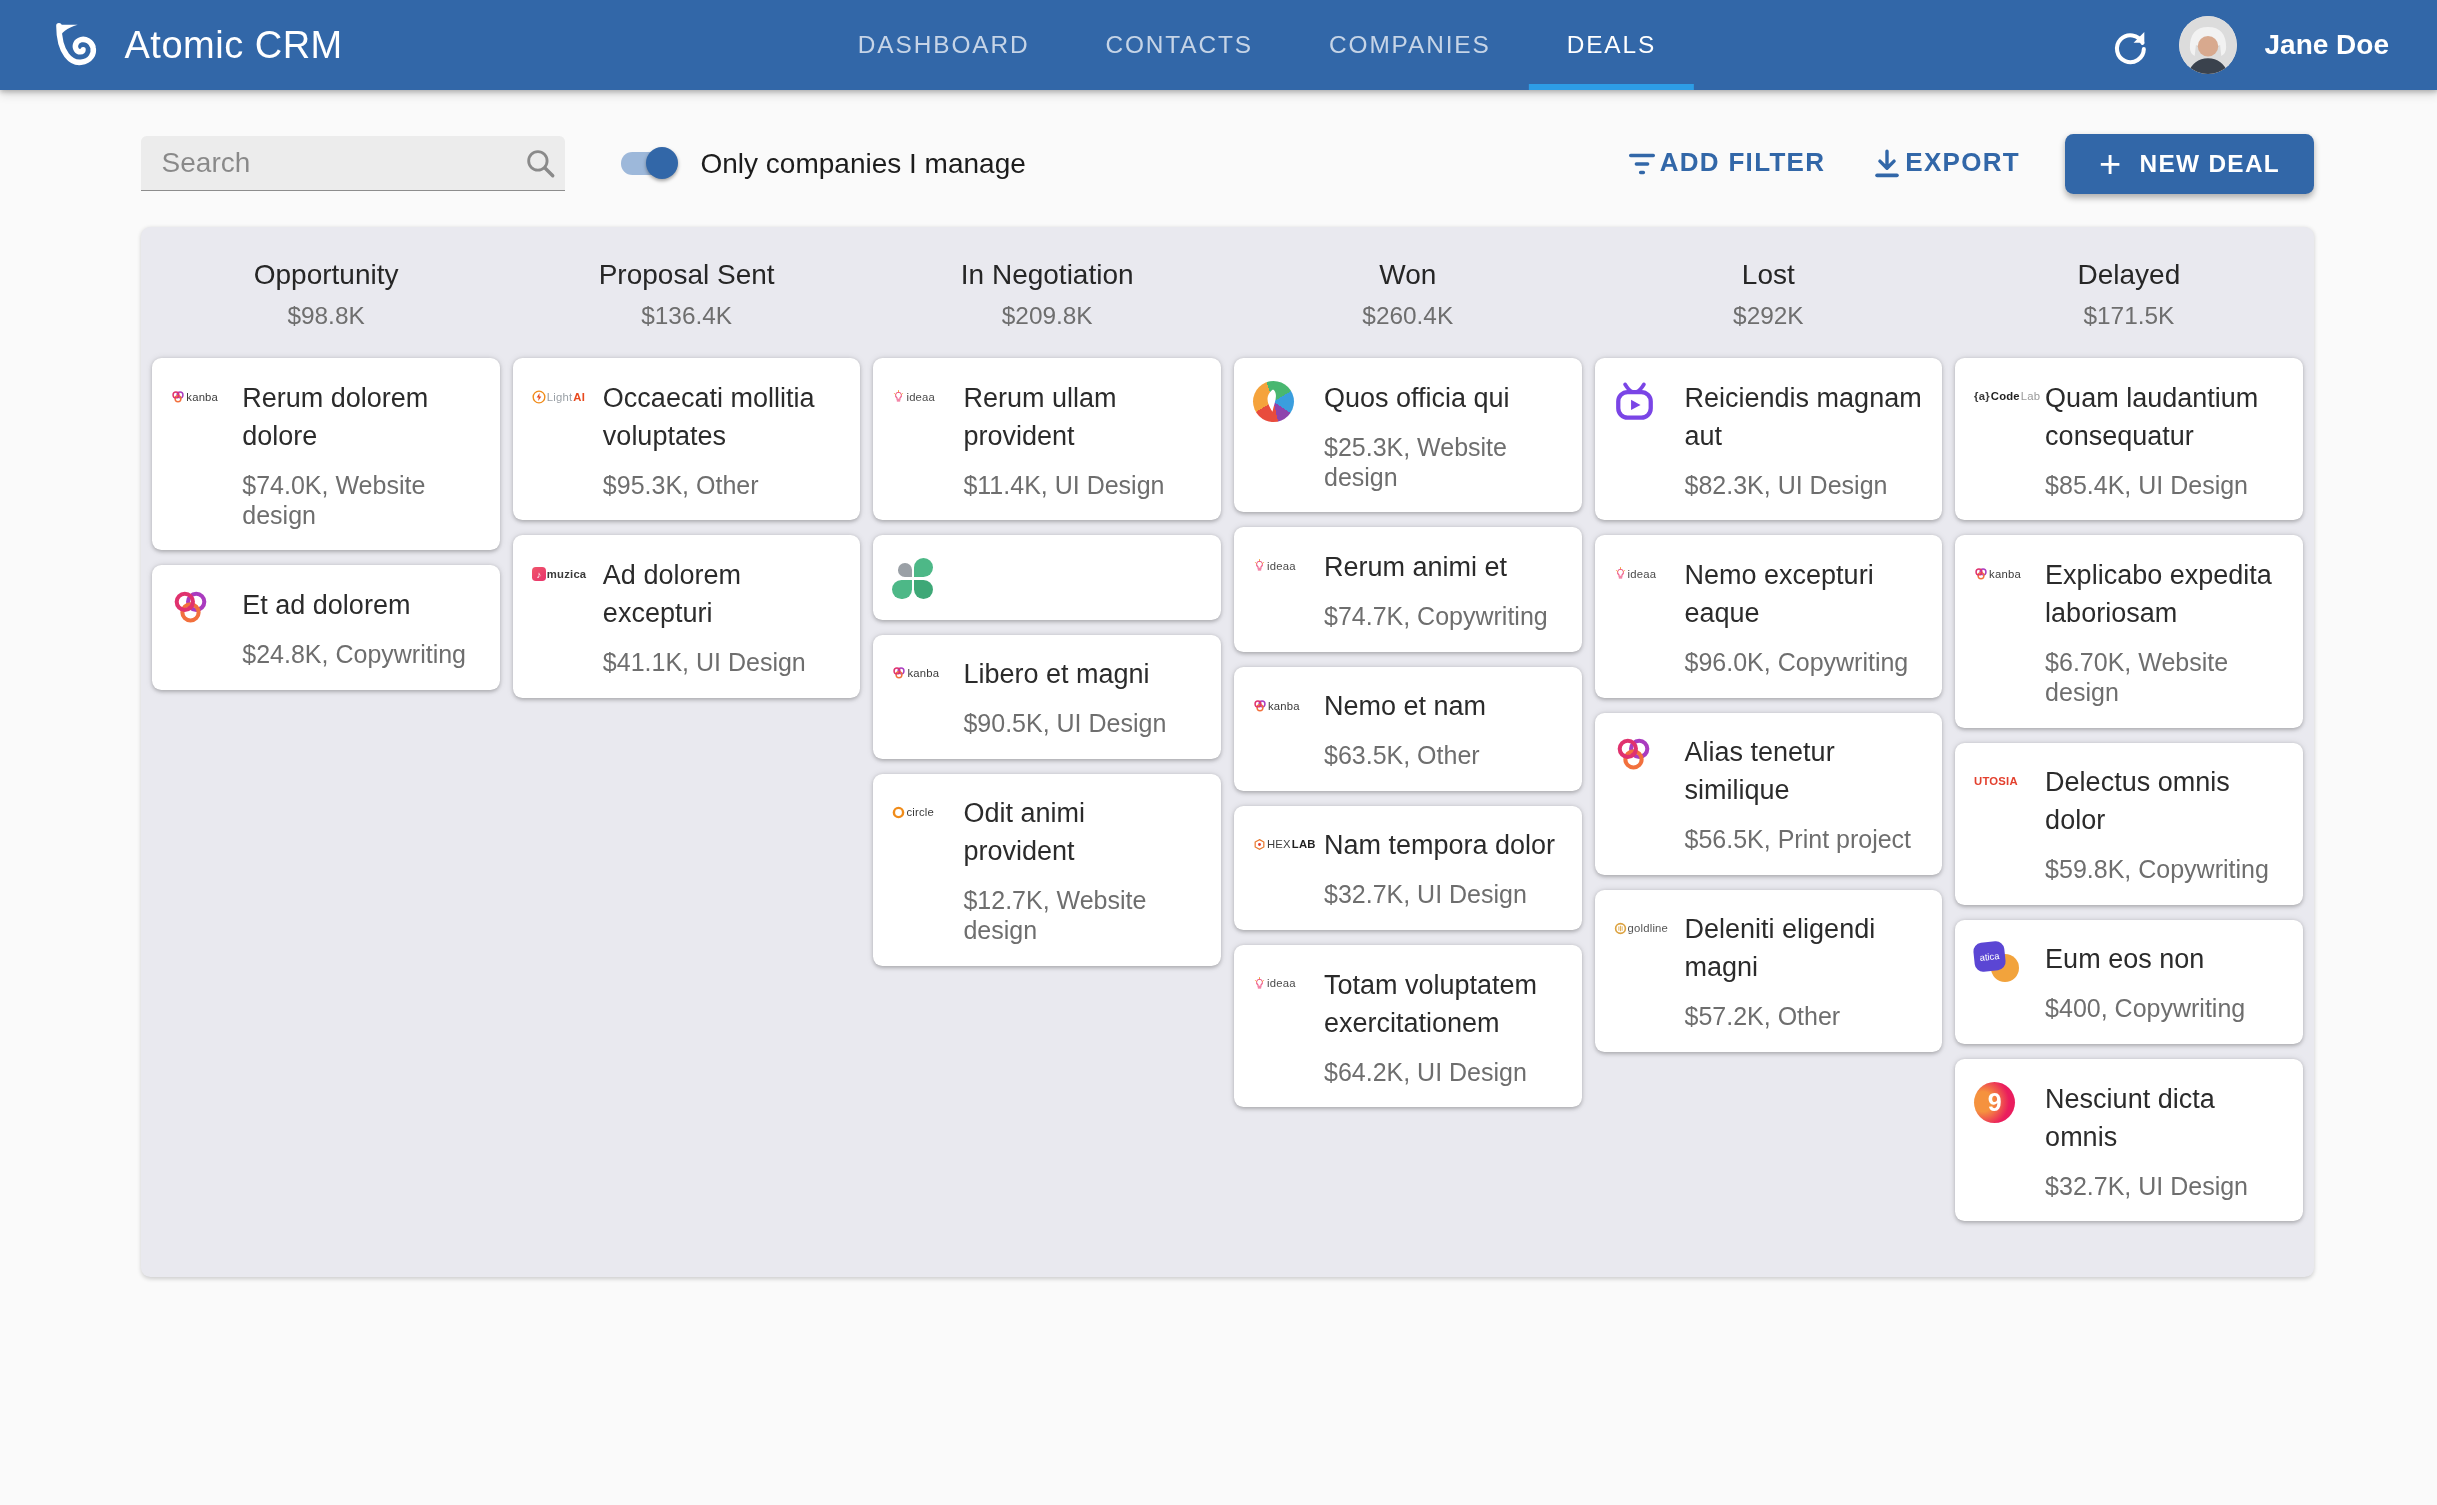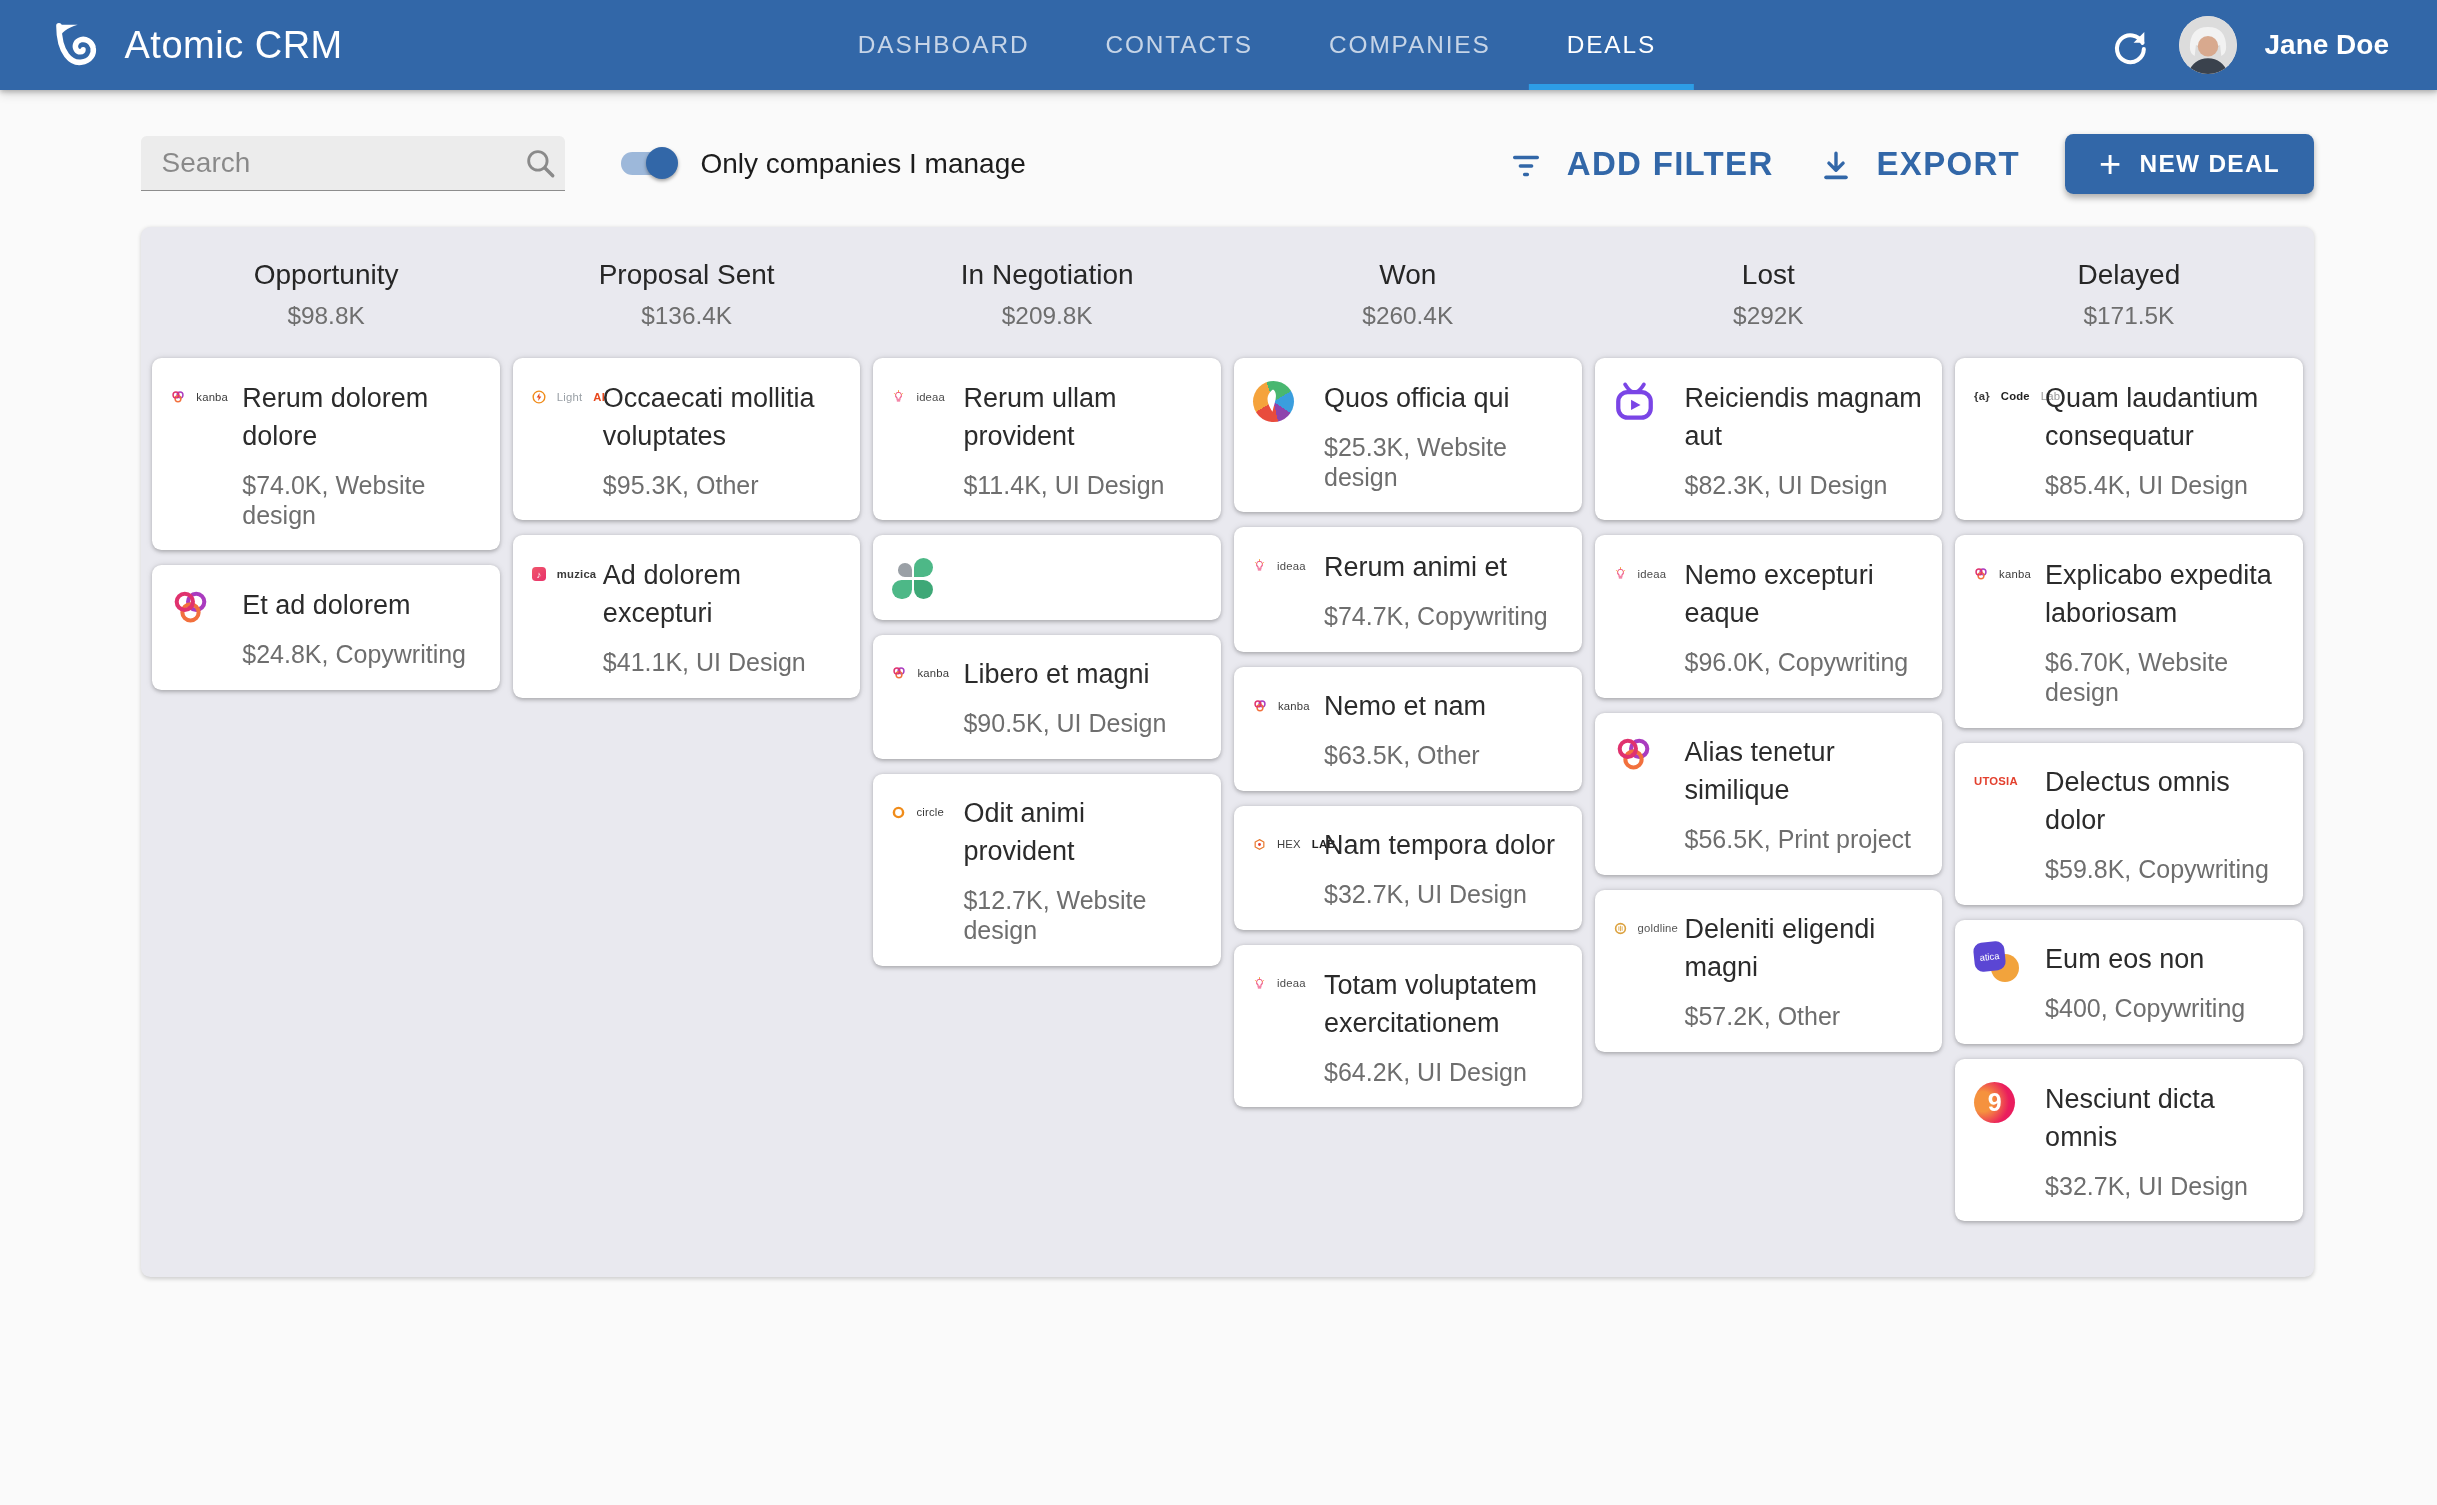--- a/index.html
+++ b/index.html
@@ -42,22 +42,22 @@
   .switch-row { margin-left:51px; display:flex; align-items:center; gap:22.5px;
     font-size:28px; color:#1c1c1c; cursor:pointer; }
   .switch { position:relative; width:62px; height:38px; flex:none; }
   .switch .track { position:absolute; left:4.7px; top:7.5px; width:53px; height:22.5px;
     border-radius:11.3px; background:#9db8da; }
   .switch .thumb { position:absolute; right:0; top:2.8px; width:32px; height:32px;
     border-radius:50%; background:var(--appbar,#3267a8);
     box-shadow:0 1.9px 3.8px rgba(0,0,0,.35); }
 
   .actions { margin-left:auto; display:flex; align-items:center; gap:45px; }
-  .txt-btn { display:flex; align-items:flex-end; gap:24px; border:none; background:none;
-    color:var(--appbar,#3267a8); font-size:33px; font-weight:700; letter-spacing:1.3px;
+  .txt-btn { display:flex; align-items:flex-start; gap:1px; border:none; background:none;
+    color:var(--appbar,#3267a8); font-size:26px; font-weight:700; letter-spacing:1.3px;
     cursor:pointer; font-family:"Liberation Sans",sans-serif; }
   .txt-btn svg { width:34px; height:34px; }
   .primary-btn { display:flex; align-items:center; gap:17px; border:none;
     background:var(--appbar,#3267a8); color:#fff; height:60px; padding:0 34px;
     border-radius:8.4px; font-size:24.4px; font-weight:700; letter-spacing:1.3px;
     box-shadow:0 3.8px 6.6px rgba(0,0,0,.3); cursor:pointer;
     font-family:"Liberation Sans",sans-serif; }
   .primary-btn .plus { font-size:38px; font-weight:400; line-height:0; }
 
   
@@ -71,21 +71,21 @@
   .cards { display:flex; flex-direction:column; gap:15px; }
   .card { background:#fff; border-radius:9.4px; padding:20.6px 19px;
     box-shadow:0 1.9px 3.8px rgba(0,0,0,.2), 0 0.9px 7.5px rgba(0,0,0,.1);
     display:flex; gap:13px; cursor:pointer; }
   .logo-box { width:58px; flex:none; display:flex; align-items:flex-start; }
   .card-text { flex:1; min-width:0; }
   .card-title { font-size:27px; color:#2b2b2b; line-height:38px; }
   .card-sub { font-size:25px; color:#6e6e6e; line-height:30px; margin-top:15px; }
 
   
-  .wordmark { display:flex; align-items:center; gap:11px; margin-top:11.3px;
+  .wordmark { display:flex; align-items:center; gap:1px; margin-top:11.3px;
     font-size:11.3px; letter-spacing:0.2px; white-space:nowrap; }
   .logo-sq { margin-top:1.9px; display:inline-flex; }
   .clover { width:41px; height:41px; margin-top:1.9px; display:grid;
     grid-template-columns:1fr 1fr; grid-template-rows:1fr 1fr; gap:2.8px; }
   .clover i { display:block; }
   .clover i:nth-child(1){ background:#9aa0a6; border-radius:50% 50% 0 50%;
     width:72%; height:72%; place-self:end; }
   .clover i:nth-child(2){ background:#4db887; border-radius:50% 50% 50% 0; }
   .clover i:nth-child(3){ background:#4db887; border-radius:50% 0 50% 50%; }
   .clover i:nth-child(4){ background:#3ea877; border-radius:0 50% 50% 50%; }

